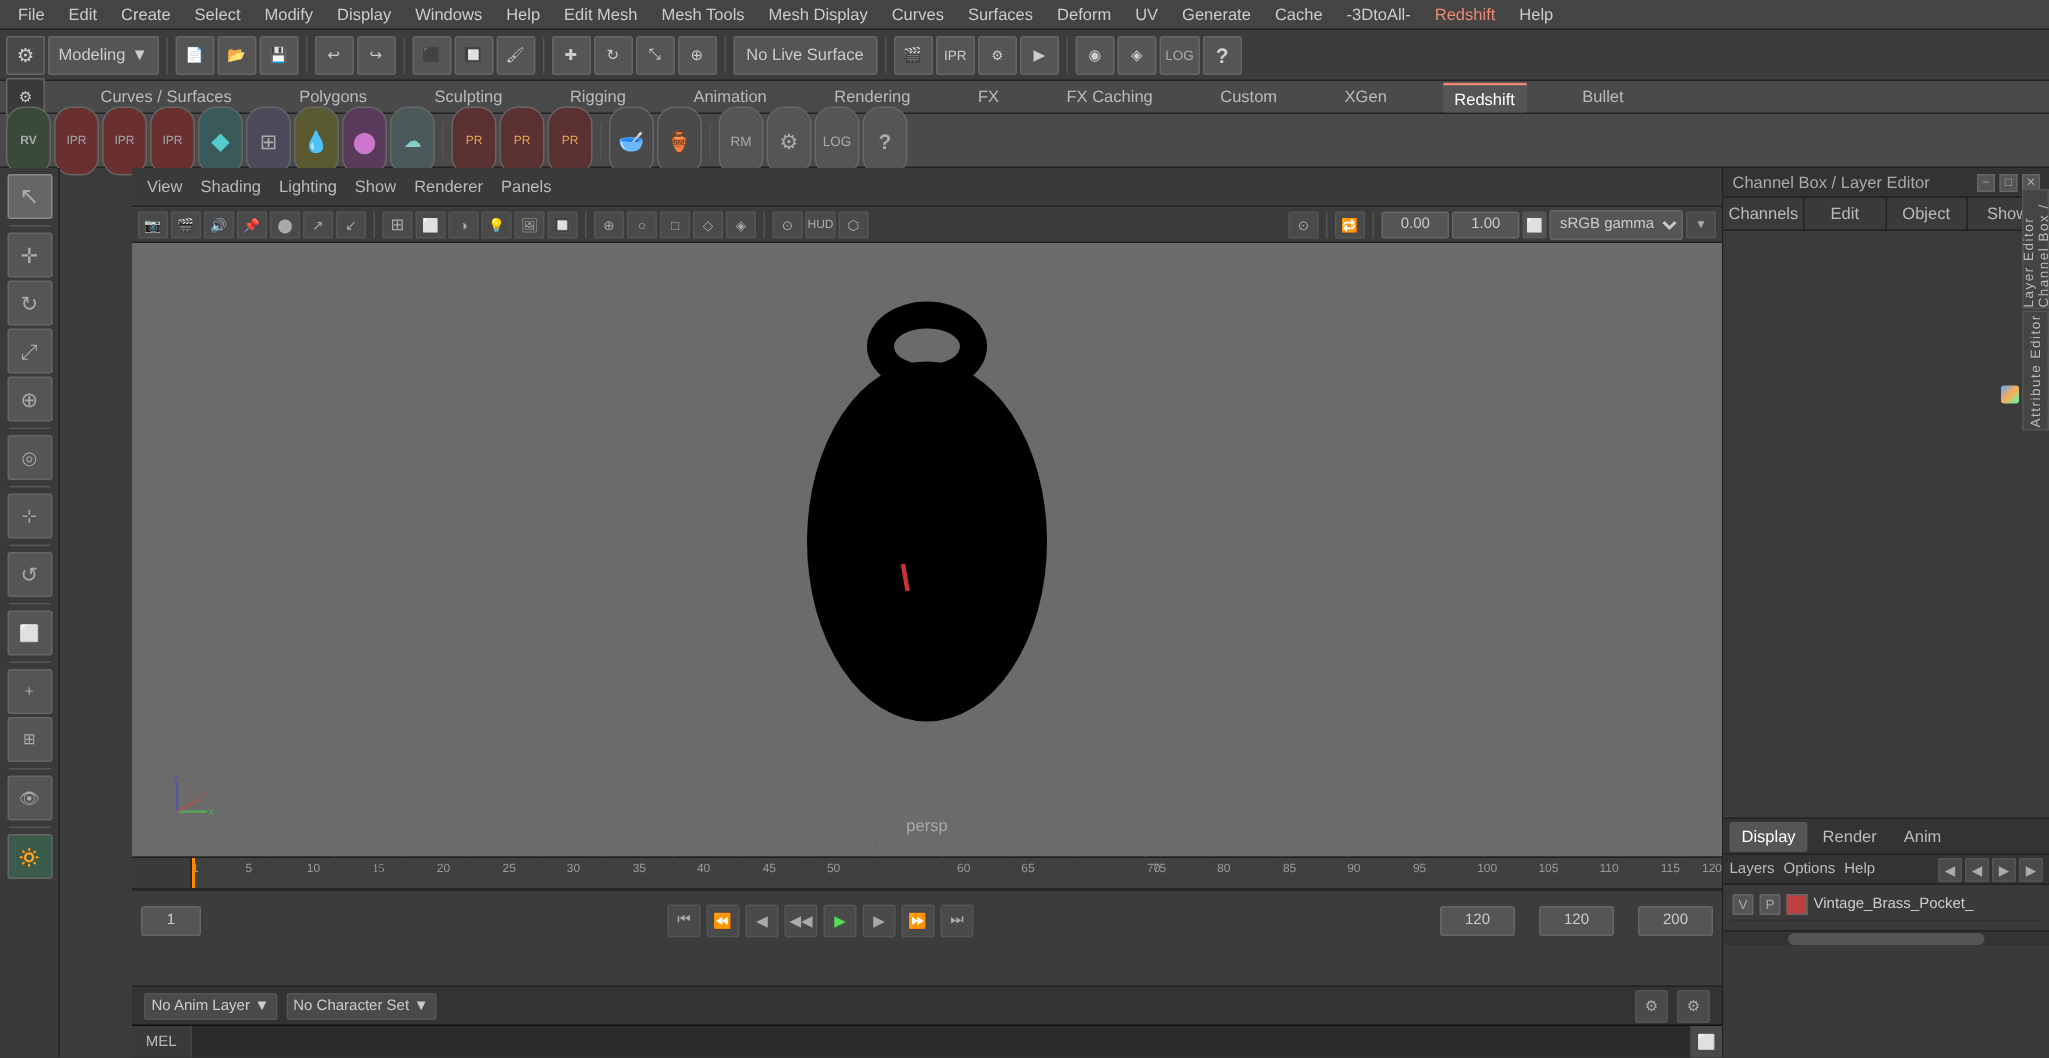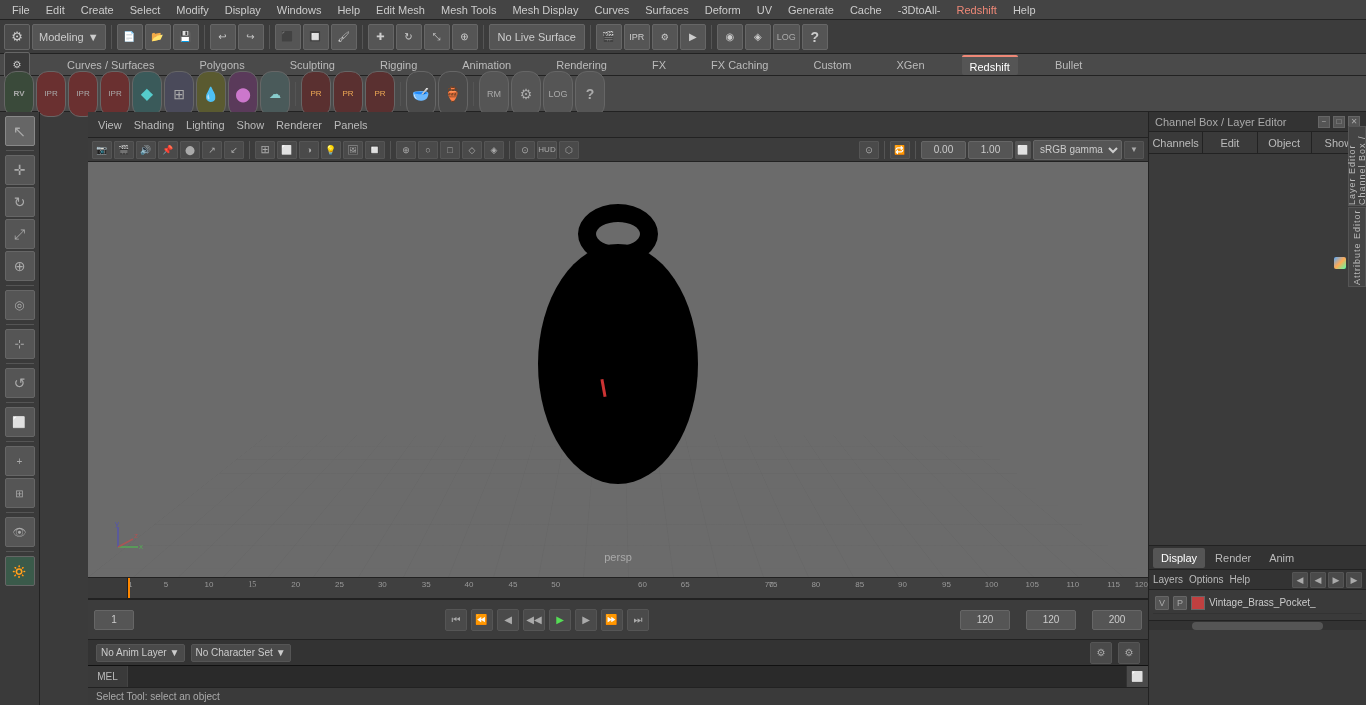--- a/index.html
+++ b/index.html
@@ -862,43 +862,40 @@
       <div class="playback-btn">⏭</div>
       <div style="flex:1;"></div>
 
       <input class="time-range-input" value="120" style="">
       <div style="width:8px; text-align:center; color:#aaa; font-size:10px;"></div>
       <input class="time-range-input" value="120" style="">
       <div style="width:8px; text-align:center; color:#aaa; font-size:10px;"></div>
       <input class="time-range-input" value="200" style="">
     </div>
 
-    <div id="status-bar" style="height:26px; background:#333; border-top:1px solid #222; display:flex; align-items:center; padding:0 8px; gap:6px;">
+    <div id="status-bar" style="height:26px; background:#333; border-top:1px solid #222; display:flex; align-items:center; padding:0 8px; gap:6px;margin-top:24px;">
       <div class="status-dropdown">
         <span>No Anim Layer</span>
         <span>▼</span>
       </div>
       <div class="status-dropdown">
         <span>No Character Set</span>
         <span>▼</span>
       </div>
       <div style="flex:1;"></div>
       <div class="playback-btn" style="background:#4a4a4a;">⚙</div>
       <div class="playback-btn" style="background:#4a4a4a;">⚙</div>
     </div>
 
     <div id="command-line">
       <div class="cmd-lang">MEL</div>
       <input class="cmd-input" placeholder="" value="" style="">
       <div style="width:22px; height:22px; background:#4a4a4a; border-left:1px solid #333; display:flex; align-items:center; justify-content:center; cursor:pointer; color:#aaa; font-size:10px;">⬜</div>
     </div>
 
-    <div id="info-bar">
-      <span>Select Tool: select an object</span>
-    </div>
   </div>
 
   <div id="right-panel">
 
     <div id="right-panel-header">
       <span>Channel Box / Layer Editor</span>
       <div style="display:flex; gap:3px;">
         <div style="width:12px; height:12px; background:#555; border:1px solid #666; cursor:pointer; display:flex; align-items:center; justify-content:center; font-size:8px;">−</div>
         <div style="width:12px; height:12px; background:#555; border:1px solid #666; cursor:pointer; display:flex; align-items:center; justify-content:center; font-size:8px;">□</div>
         <div style="width:12px; height:12px; background:#555; border:1px solid #666; cursor:pointer; display:flex; align-items:center; justify-content:center; font-size:8px;">✕</div>

